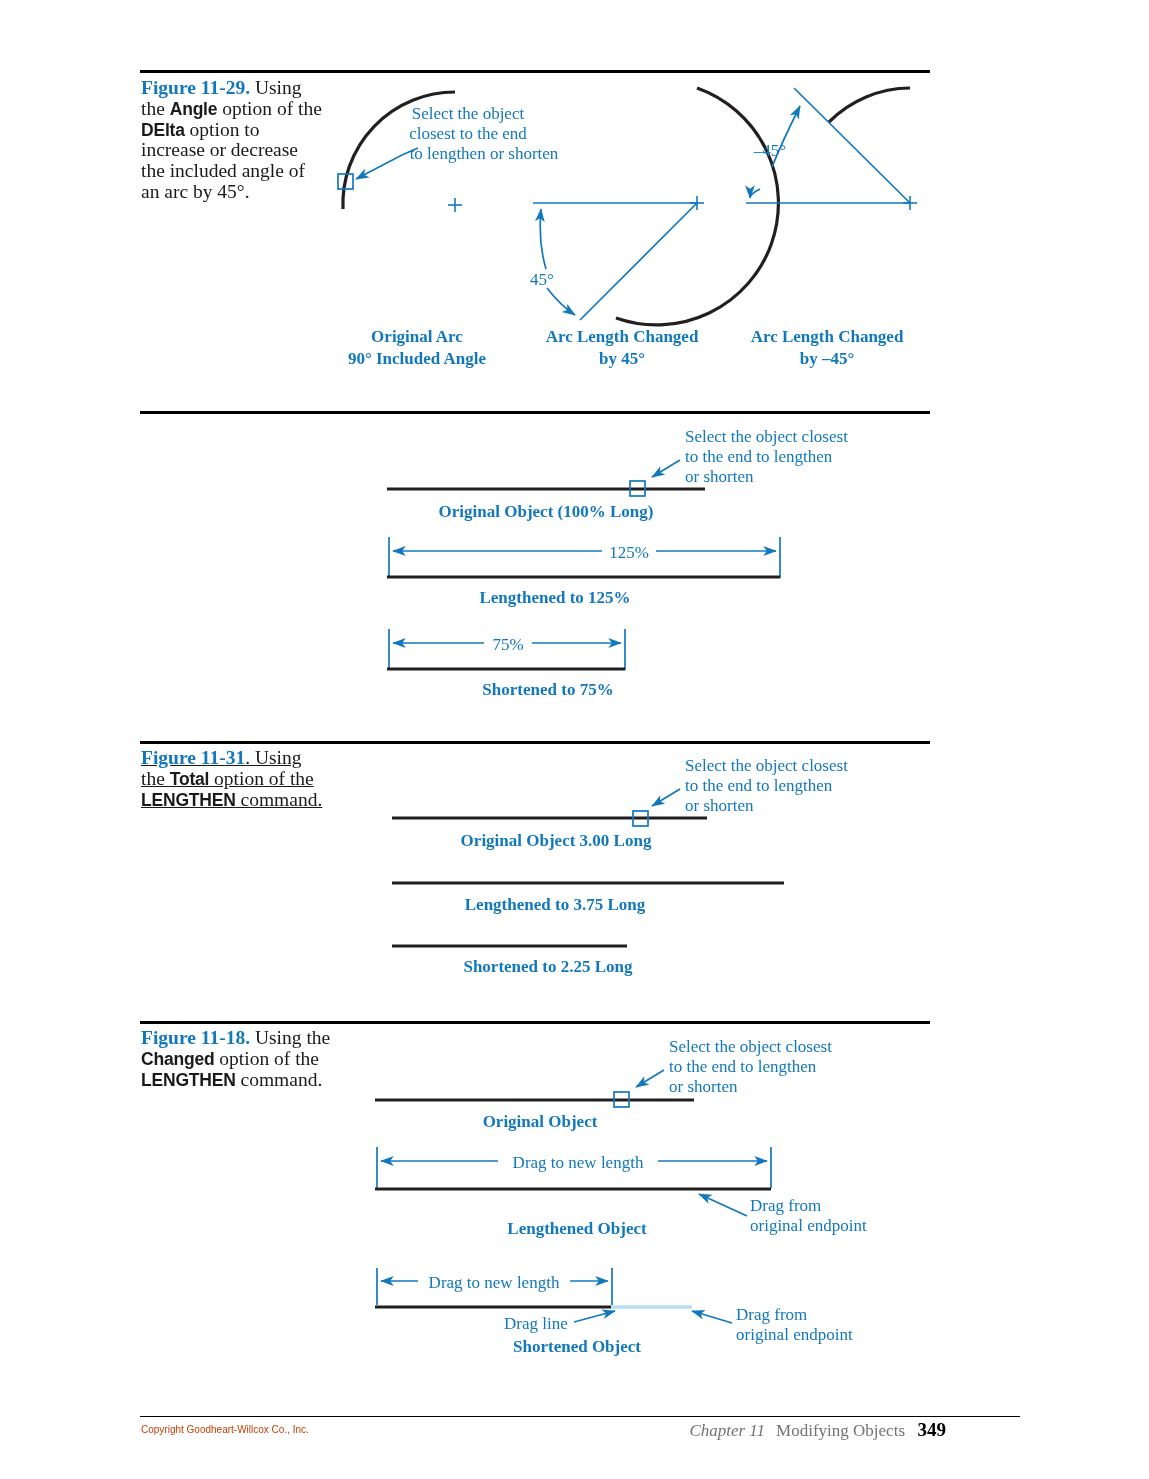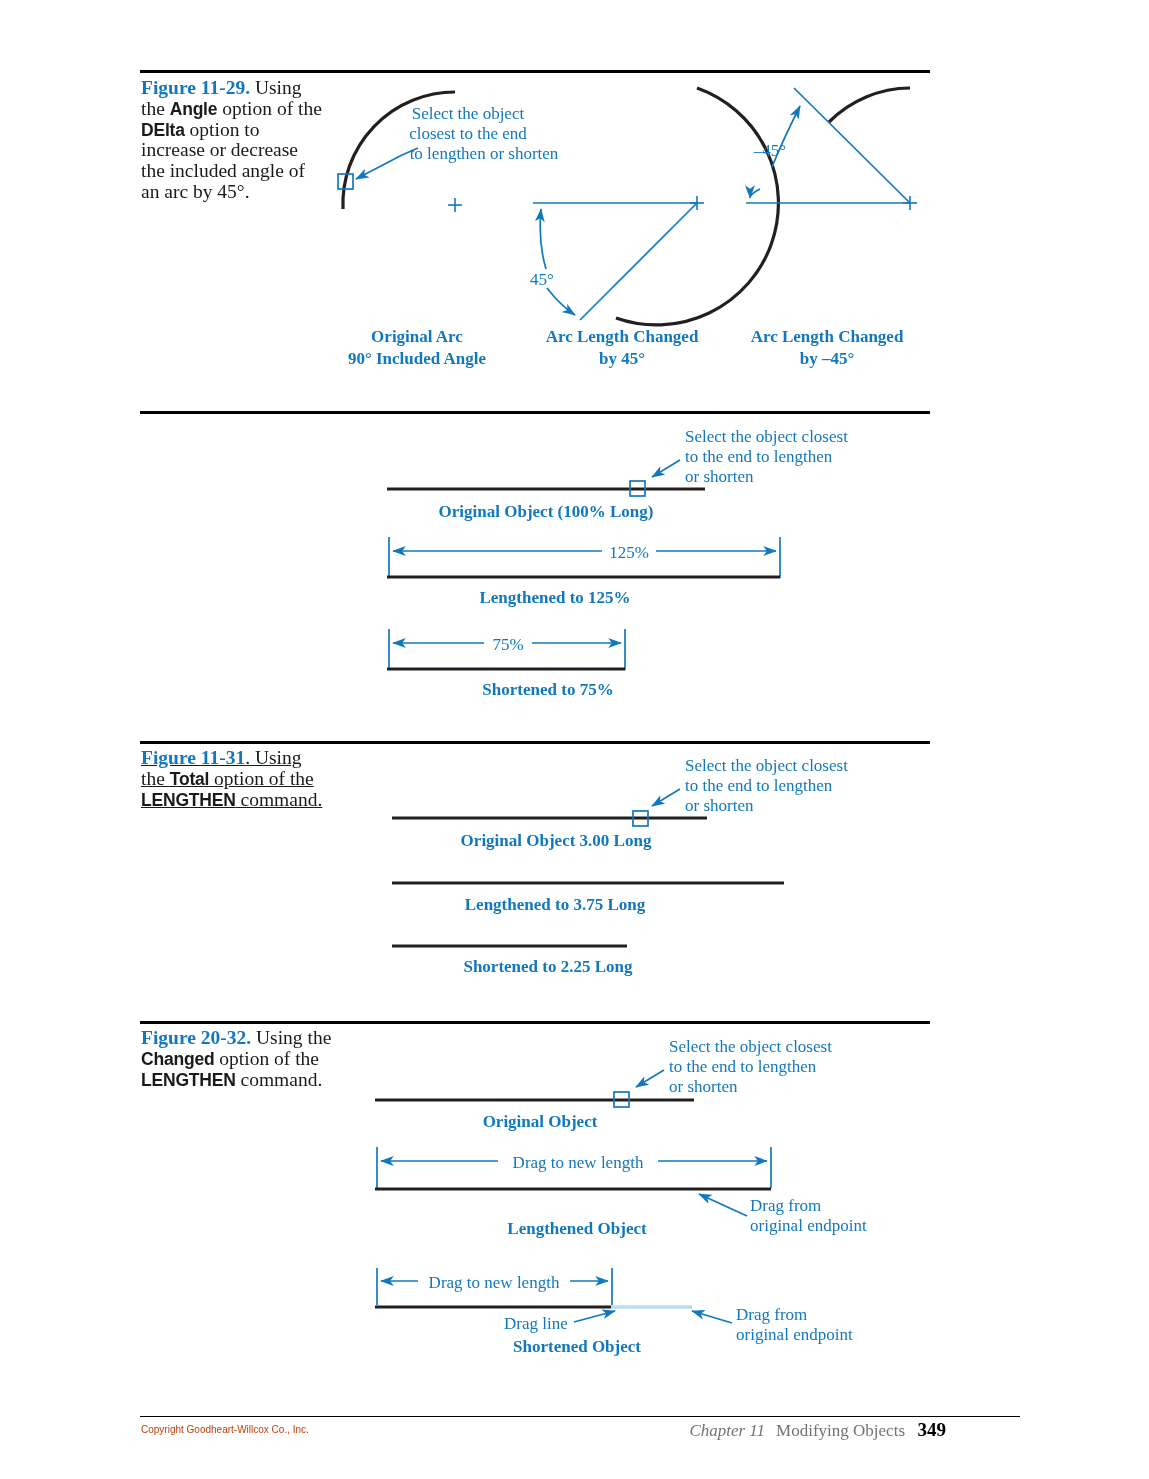--- a/index.html
+++ b/index.html
@@ -245,21 +245,21 @@
       <text class="bluebold" x="175" y="160" text-anchor="middle">Lengthened to 3.75 Long</text>
 
       <line x1="12" y1="196" x2="247" y2="196" stroke="#231f20" stroke-width="3.2"></line>
       <text class="bluebold" x="168" y="222" text-anchor="middle">Shortened to 2.25 Long</text>
     </svg>
   </div>
 
   <div class="rule" style="left:140px; top:1021px; width:790px;"></div>
 
   <div class="cap" style="left:141px; top:1028px; width:200px;">
-    <span class="figno">Figure 20-32.</span>
+    <span class="figno">Figure 11-18.</span>
     <span>Using the <b class="sans">Changed</b> option of the <b class="sans">LENGTHEN</b> command.</span>
   </div>
 
   <div class="figblock" style="left:362px; top:1030px;">
     <svg width="540" height="340" viewBox="0 0 540 340">
       <defs>
         <marker id="ah32" markerWidth="9" markerHeight="9" refX="7.5" refY="3.2" orient="auto" markerUnits="strokeWidth">
           <path d="M0,0.3 L8,3.2 L0,6.1 L2.1,3.2 Z" fill="#1278be"></path>
         </marker>
       </defs>

